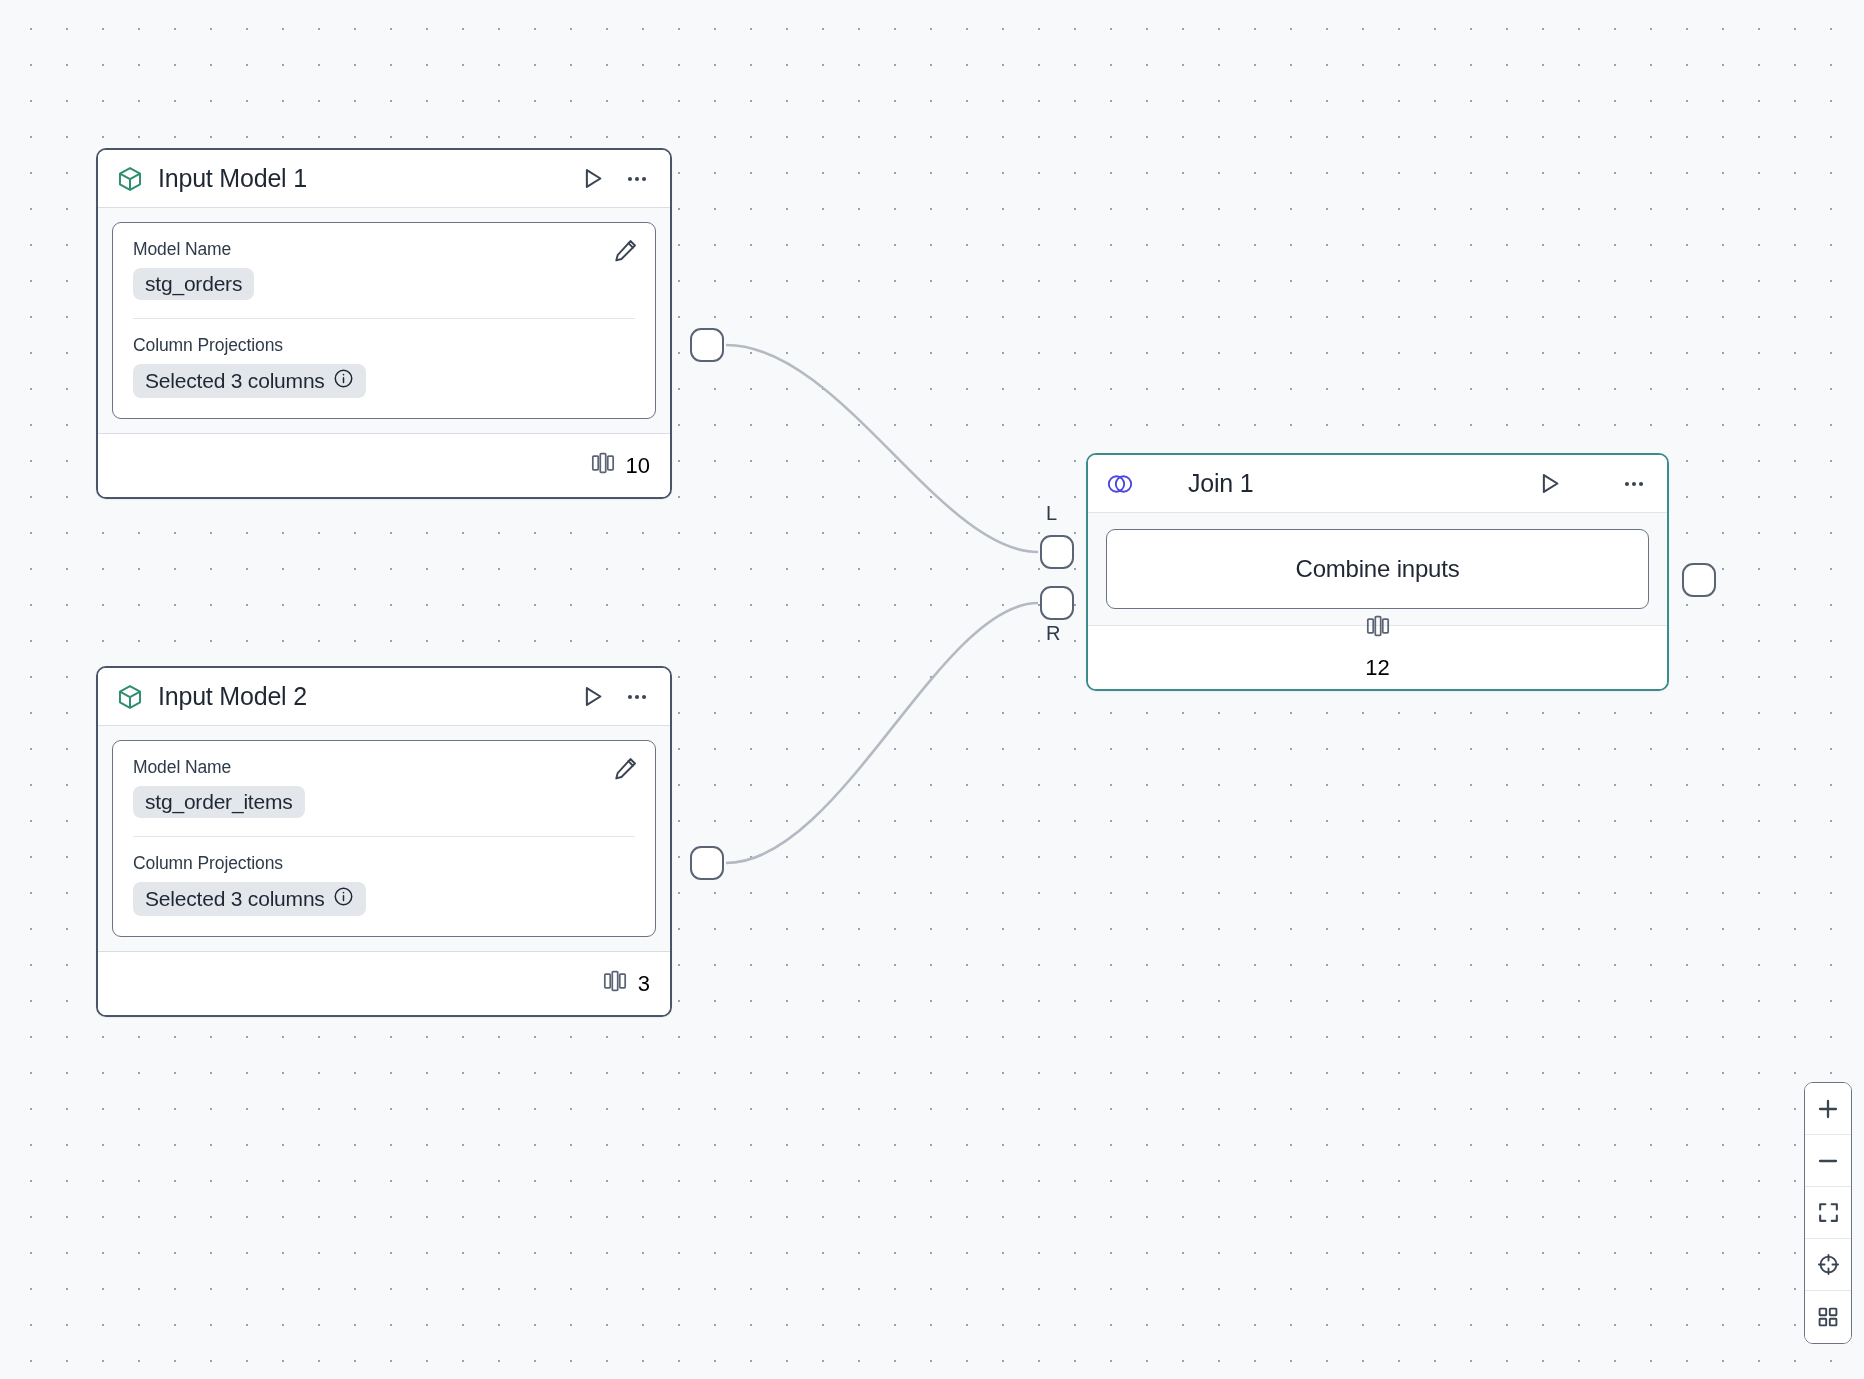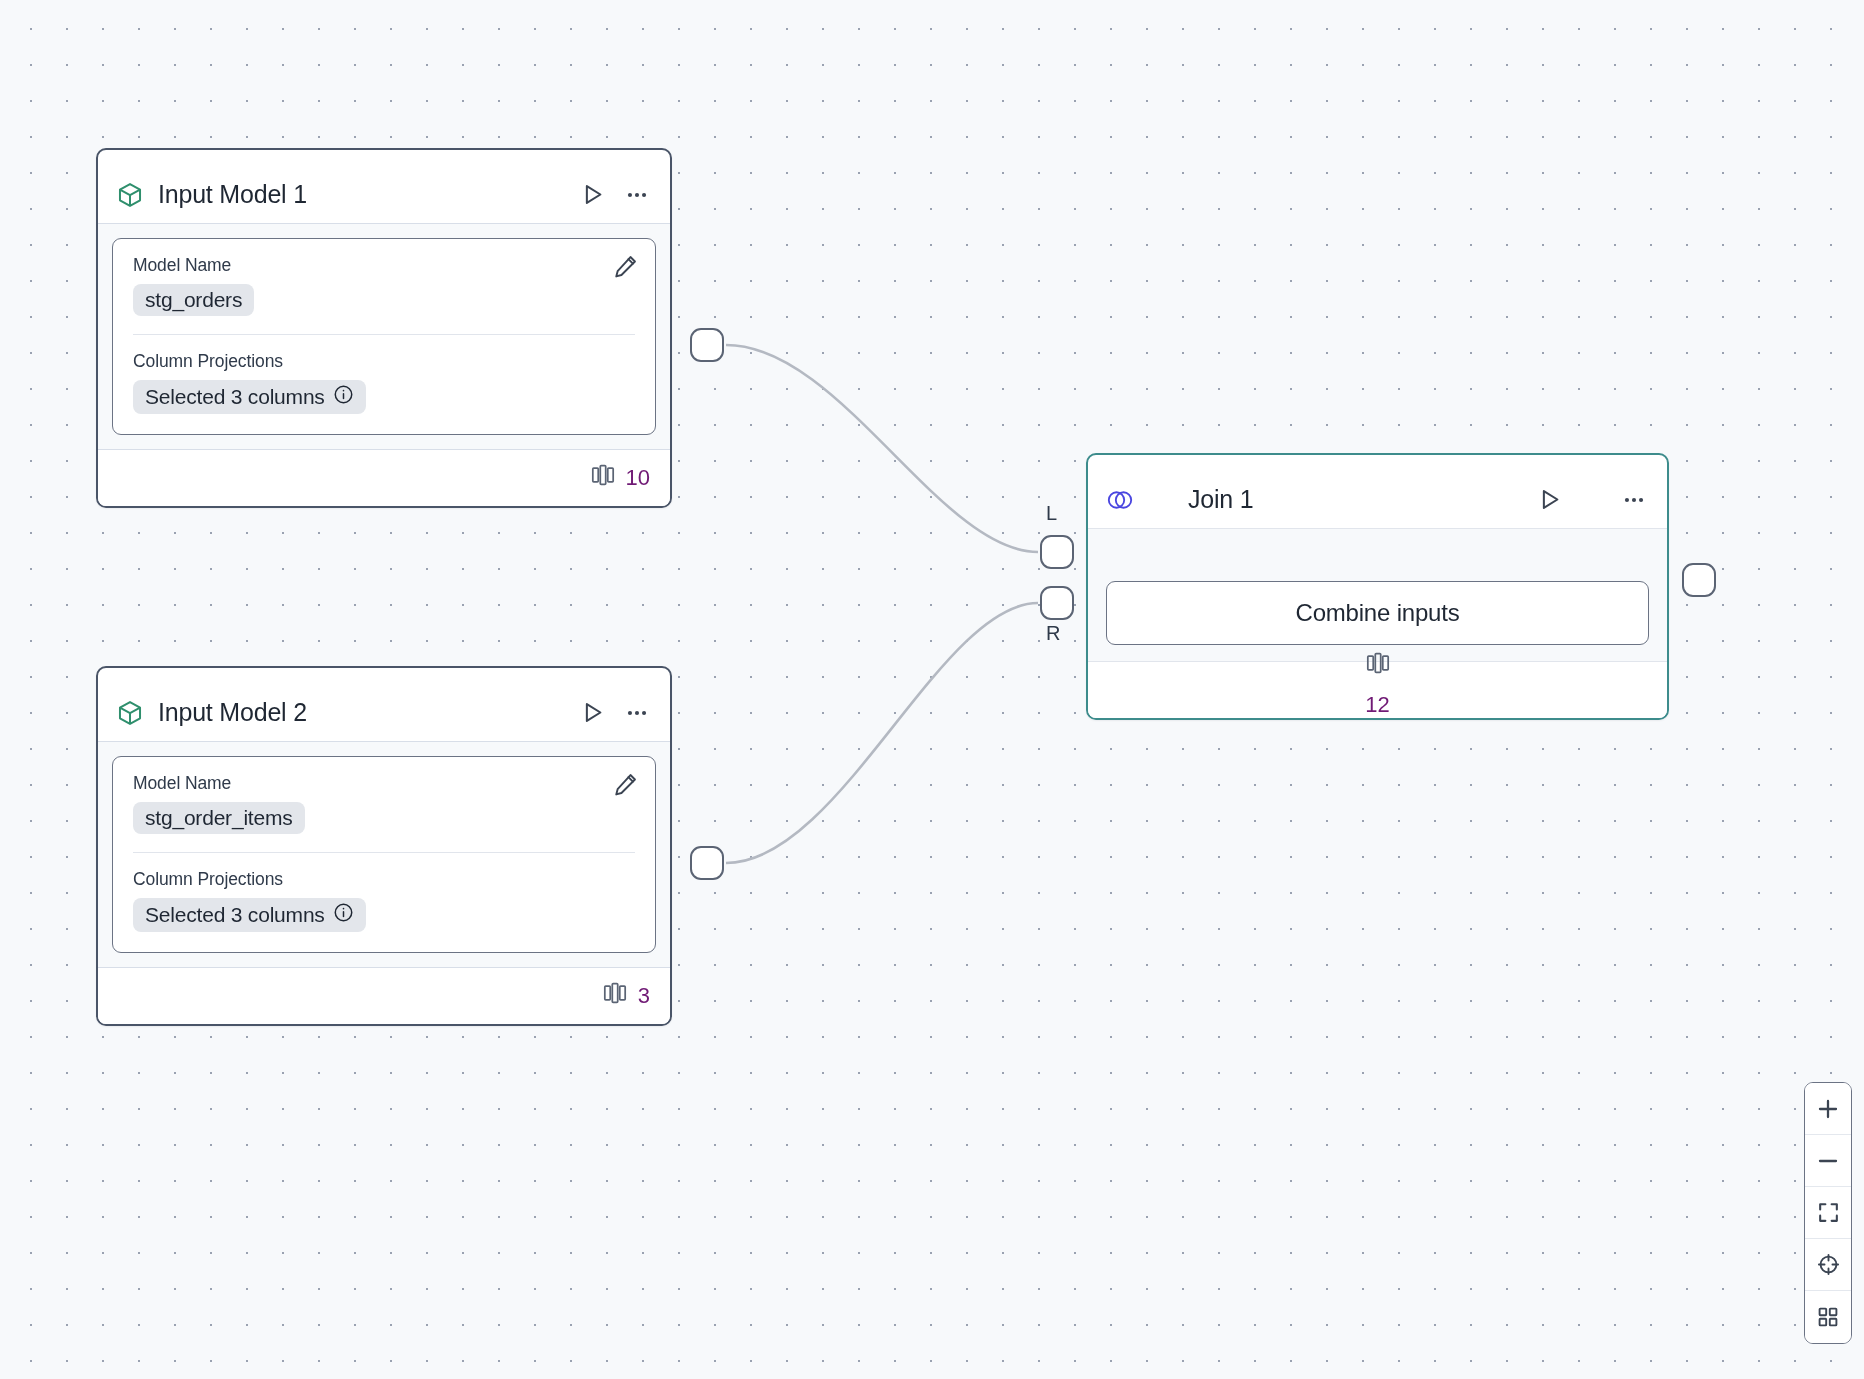--- a/index.html
+++ b/index.html
@@ -26,21 +26,20 @@
     box-shadow: 0 1px 2px rgba(16,24,40,0.06);
   }
   .node-header {
     display: flex;
     align-items: center;
     height: 58px;
     padding: 0 20px 0 18px;
     border-bottom: 1px solid #d8dee8;
     background: #ffffff;
     border-radius: 8px 8px 0 0;
-    margin-top: 16px;
   }
   .node-title {
     font-size: 25px;
     color: #1f2733;
     margin-left: 14px;
     flex: 1;
     white-space: nowrap;
     letter-spacing: -0.2px;
   }
   .hdr-icon { display: flex; align-items: center; justify-content: center; }
@@ -83,50 +82,49 @@
   .edit-btn {
     position: absolute;
     top: 14px; right: 16px;
     cursor: pointer;
   }
   .node-footer {
     display: flex;
     align-items: center;
     justify-content: flex-end;
     gap: 10px;
-    height: 57px;
-    padding: 0 20px;
+    height: 64px;
+    padding: 8px 20px;
     background: #ffffff;
     border-top: 1px solid #d8dee8;
     border-radius: 0 0 8px 8px;
     font-size: 22px;
-    color: #701a75;
+    color: #000000;
   }
 
   
   #node-input-1 { left: 96px; top: 148px; width: 576px; }
   #node-input-2 { left: 96px; top: 666px; width: 576px; }
   #node-join {
     left: 1086px; top: 453px; width: 583px;
     border-color: #3d8c8c;
   }
   #node-join .node-header { border-bottom-color: #e1e5ec; gap: 40px; }
   #node-join .node-body { padding: 16px 18px; }
   .combine-btn {
     width: 100%;
-    height: 64px;
+    height: 80px;
     background: #ffffff;
     border: 1.6px solid #6b7384;
     border-radius: 9px;
     font-family: "Liberation Sans", sans-serif;
     font-size: 24px;
     color: #1f2733;
     cursor: pointer;
     letter-spacing: -0.2px;
-    margin-top: 36px;
   }
   #node-join .node-footer { border-top-color: #e1e5ec; flex-direction: column; }
 
   
   .port {
     position: absolute;
     width: 34px; height: 34px;
     background: #ffffff;
     border: 2.3px solid #5b6474;
     border-radius: 11px;

